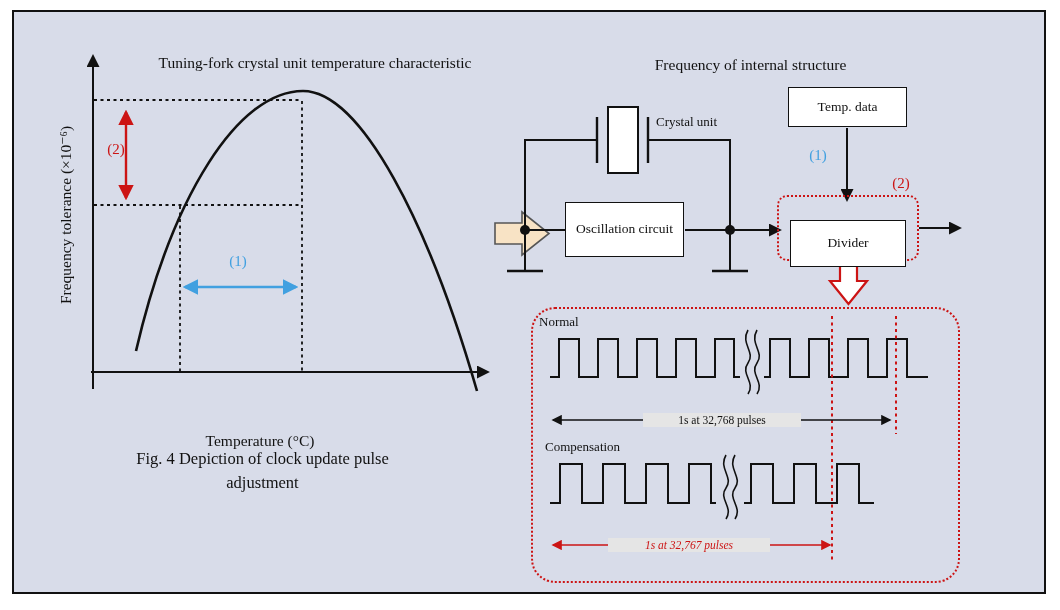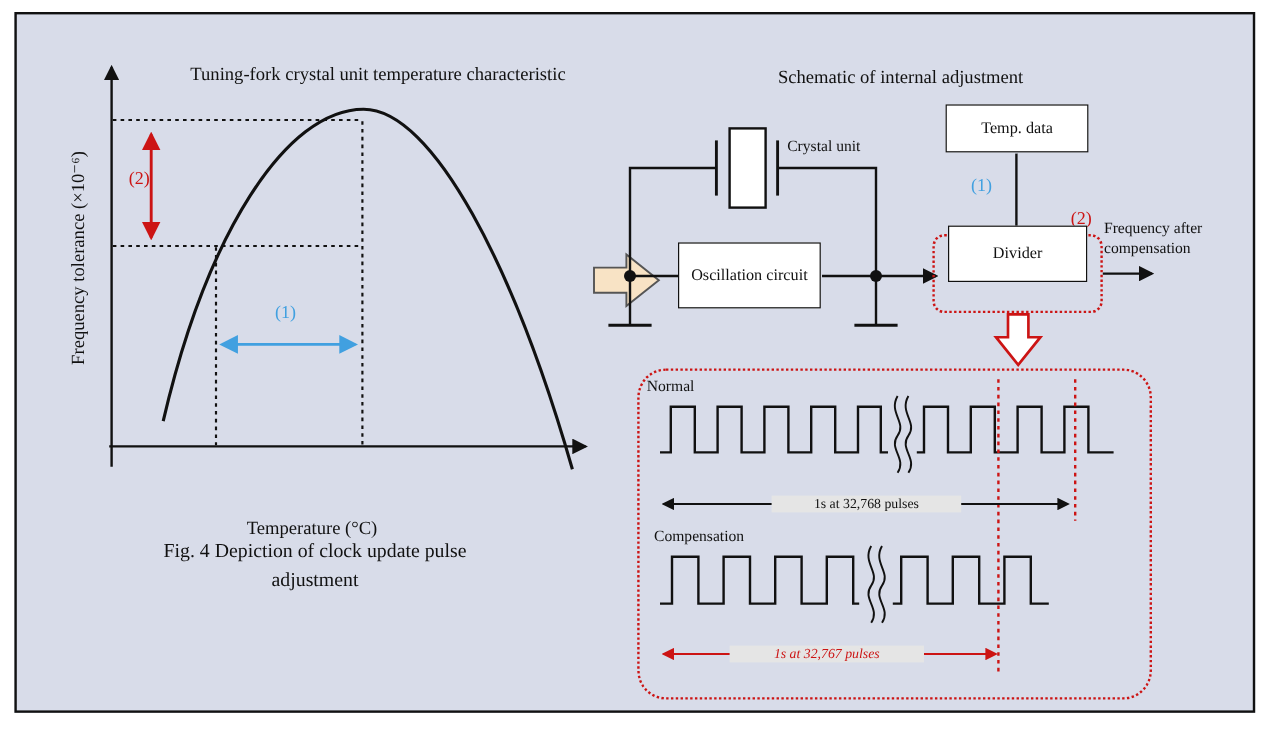--- a/index.html
+++ b/index.html
@@ -105,37 +105,36 @@
   <div class="t center" style="left:-64px; top:205px; width:260px; height:20px; font-size:15.5px; transform:rotate(-90deg);">Frequency tolerance (×10⁻⁶)</div>
 
   <div class="t center" style="left:150px; top:399px; width:220px; font-size:15.5px;margin-top:32px;">Temperature (°C)</div>
 
   <div class="t center red" style="left:96px; top:140px; width:40px; font-size:15px;">(2)</div>
 
   <div class="t center blue" style="left:218px; top:252px; width:40px; font-size:15px;">(1)</div>
 
   <div class="t center" style="left:105px; top:447px; width:315px; font-size:16.5px; line-height:24px;">Fig. 4 Depiction of clock update pulse adjustment</div>
 
-  <div class="t center" style="left:618px; top:55px; width:265px; font-size:15.5px;">Schematic of internal adjustment</div>
+  <div class="t center" style="left:618px; top:55px; width:265px; font-size:15.5px;">Frequency of internal structure</div>
 
   <div class="t" style="left:656px; top:114px; font-size:13px;text-align:center;">Crystal unit</div>
 
   <div class="box" style="left:788px; top:87px; width:119px; height:40px;">Temp. data</div>
 
   <div class="box" style="left:565px; top:202px; width:119px; height:55px;">Oscillation circuit</div>
 
   <div class="t center blue" style="left:798px; top:146px; width:40px; font-size:15px;">(1)</div>
 
   <div class="t center red" style="left:881px; top:174px; width:40px; font-size:15px;">(2)</div>
 
   <div class="dotted-red" style="left:777px; top:195px; width:142px; height:66px; border-radius:10px;"></div>
 
-  <div class="box" style="left:790px; top:188px; width:116px; height:47px;">Divider</div>
+  <div class="box" style="left:790px; top:220px; width:116px; height:47px;">Divider</div>
 
-  <div class="t" style="left:920px; top:182px; width:125px; font-size:13px; line-height:16.5px;">Frequency after compensation</div>
 
   <div class="dotted-red" style="left:531px; top:307px; width:429px; height:276px; border-radius:24px;"></div>
 
   <div class="t" style="left:539px; top:314px; font-size:13px;">Normal</div>
 
   <div class="t center bgpatch" style="left:643px; top:413px; width:158px; font-size:11.5px;">1s at 32,768 pulses</div>
 
   <div class="t" style="left:545px; top:439px; font-size:13px;">Compensation</div>
 
   <div class="t center red bgpatch" style="left:608px; top:538px; width:162px; font-size:11.5px;font-style:italic;">1s at 32,767 pulses</div>

